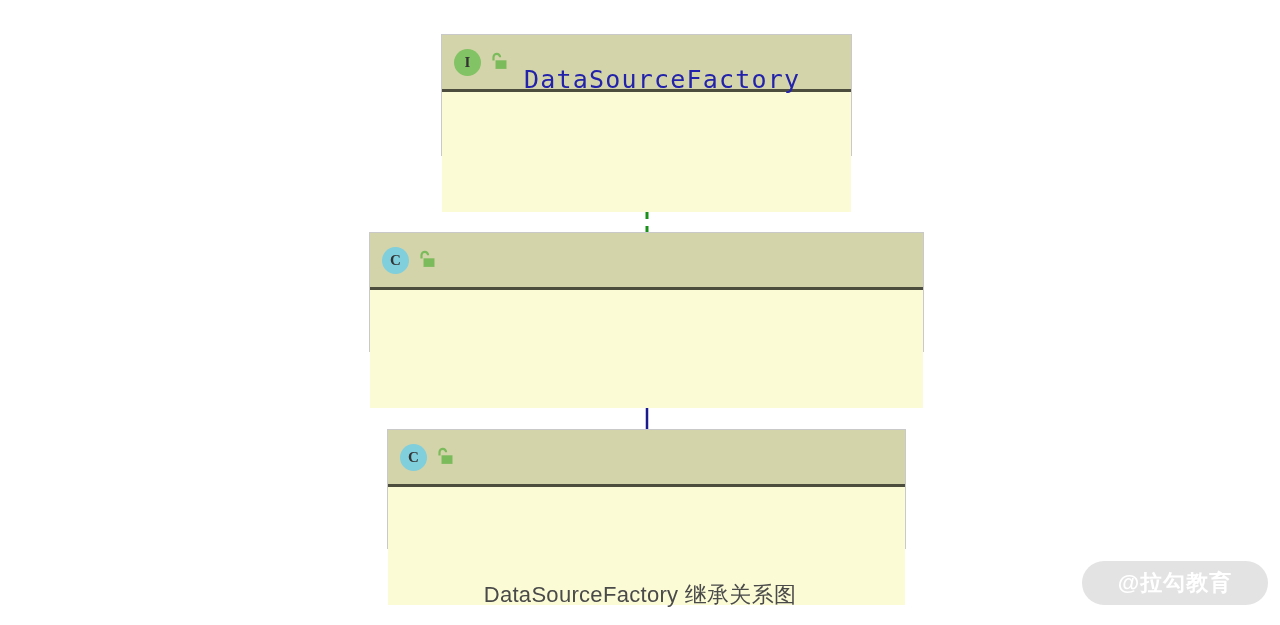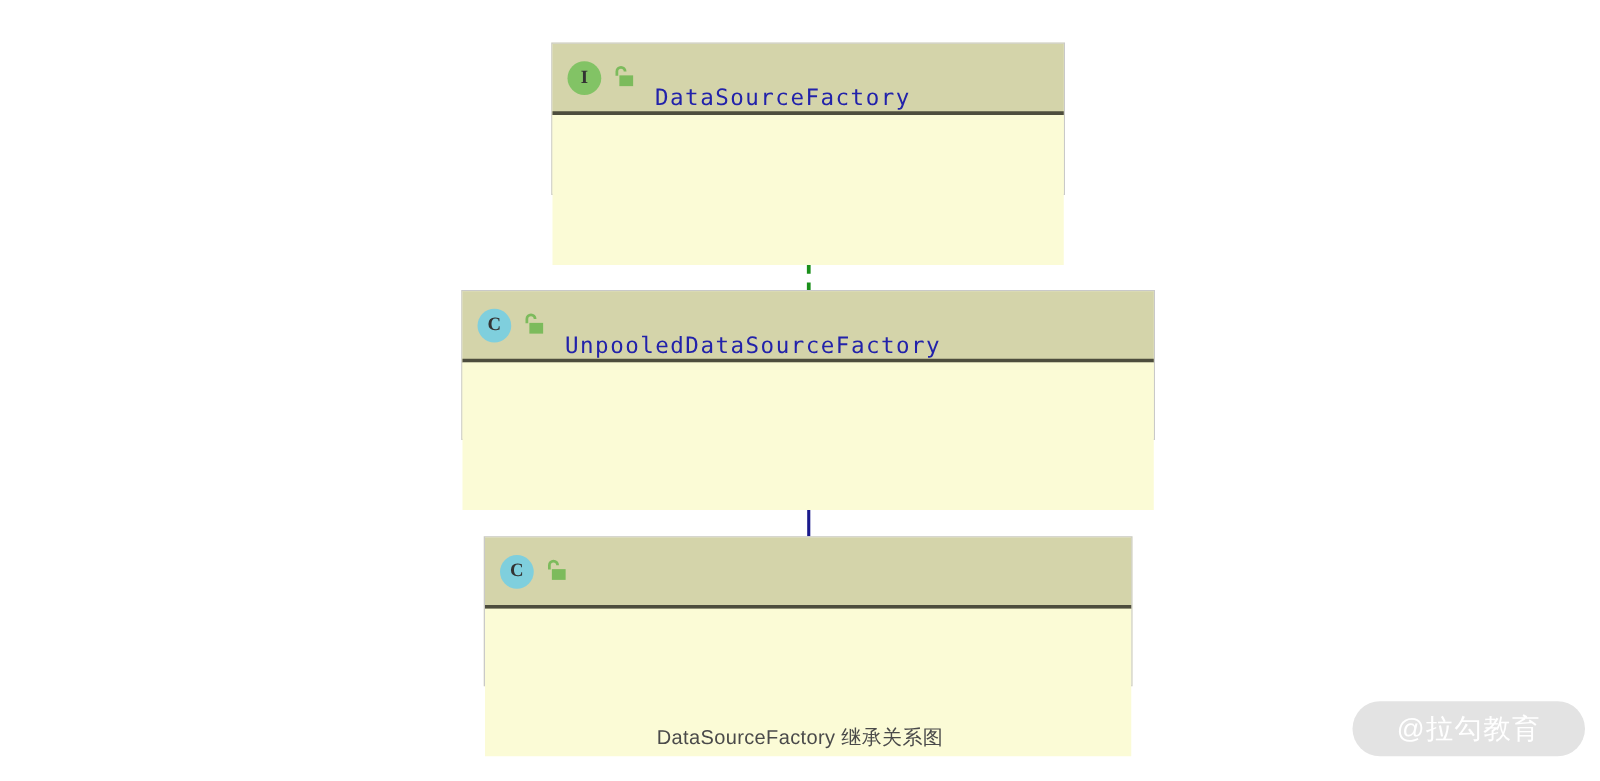--- a/index.html
+++ b/index.html
@@ -63,59 +63,60 @@
     width: 22px;
     height: 22px;
     margin-left: 7px;
     flex: 0 0 auto;
     display: block;
   }
 
   .uml-title {
     margin-left: 14px;
     font-family: "DejaVu Sans Mono", "Liberation Mono", monospace;
-    font-size: 18px;
+    font-size: 25px;
     letter-spacing: 1.2px;
     color: #2222aa;
     white-space: nowrap;
     line-height: 1;
     margin-top: 34px;
   }
 
   
   .connector {
     position: absolute;
     overflow: visible;
   }
 
   
   .caption {
     position: absolute;
     left: 0;
     right: 0;
     text-align: center;
     font-family: "Liberation Sans", sans-serif;
-    font-size: 16px;
+    font-size: 22px;
     color: #4a4a4a;
     letter-spacing: 0.3px;
   }
 
   
   .watermark {
     position: absolute;
     border-radius: 22px;
     background: #e3e3e3;
     display: flex;
     align-items: center;
     justify-content: center;
     color: #ffffff;
     font-family: "Liberation Sans", sans-serif;
     font-size: 22px;
     letter-spacing: 1px;
     user-select: none;
+    font-weight: bold;
   }
 </style>
 </head>
 <body>
 
 <div id="diagram-canvas">
 
   <svg class="connector" style="left:627px; top:155px; width:40px; height:80px;" viewBox="0 0 40 80">
     <line x1="20" y1="80" x2="20" y2="25" stroke="#1a8f1a" stroke-width="3" stroke-dasharray="9 7"></line>
     <polygon points="20,6 31,28 9,28" fill="#1a8f1a"></polygon>
@@ -138,21 +139,20 @@
     <div class="uml-body"></div>
   </div>
 
   <div class="uml-box" style="left:369px; top:232px; width:555px; height:120px;">
     <div class="uml-header">
       <div class="stereo-circle stereo-class">C</div>
       <svg class="lock-icon" viewBox="0 0 22 22">
         <path d="M5.5 9.5 V6.2 a3.3 3.3 0 0 1 6.6 0" fill="none" stroke="#7cbb5c" stroke-width="2.2"></path>
         <rect x="7.5" y="9.3" width="11" height="8.6" fill="#7cbb5c"></rect>
       </svg>
-      <div class="uml-title">UnpooledDataSourceFactory</div>
     </div>
     <div class="uml-body"></div>
   </div>
 
   <div class="uml-box" style="left:387px; top:429px; width:519px; height:120px;">
     <div class="uml-header">
       <div class="stereo-circle stereo-class">C</div>
       <svg class="lock-icon" viewBox="0 0 22 22">
         <path d="M5.5 9.5 V6.2 a3.3 3.3 0 0 1 6.6 0" fill="none" stroke="#7cbb5c" stroke-width="2.2"></path>
         <rect x="7.5" y="9.3" width="11" height="8.6" fill="#7cbb5c"></rect>

